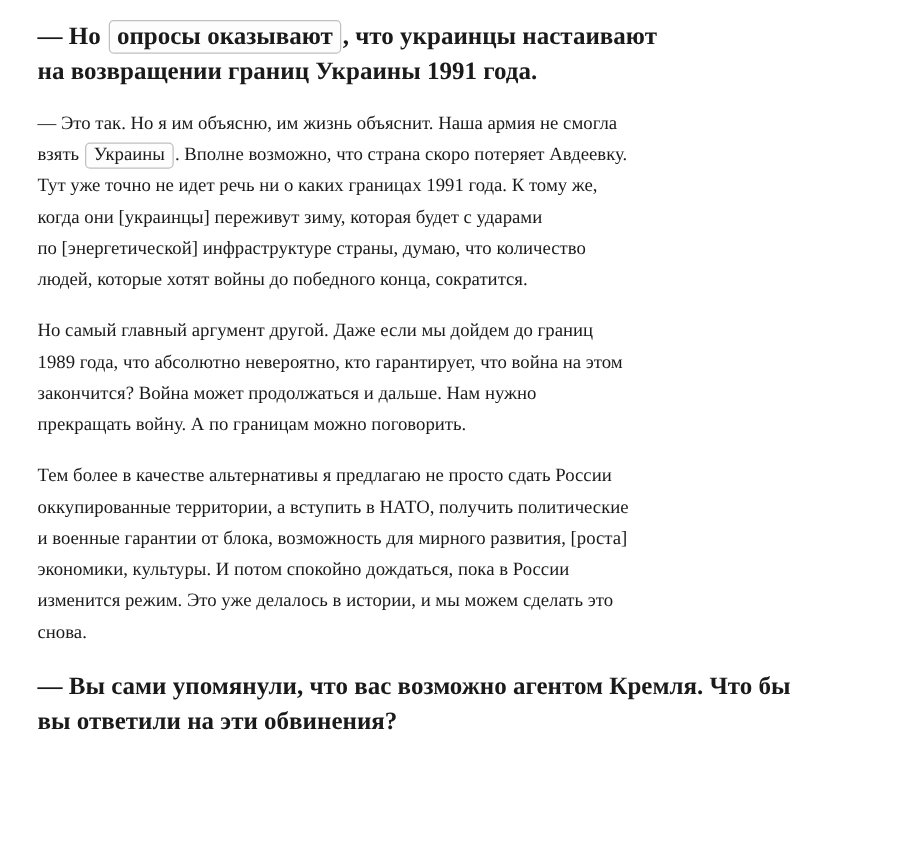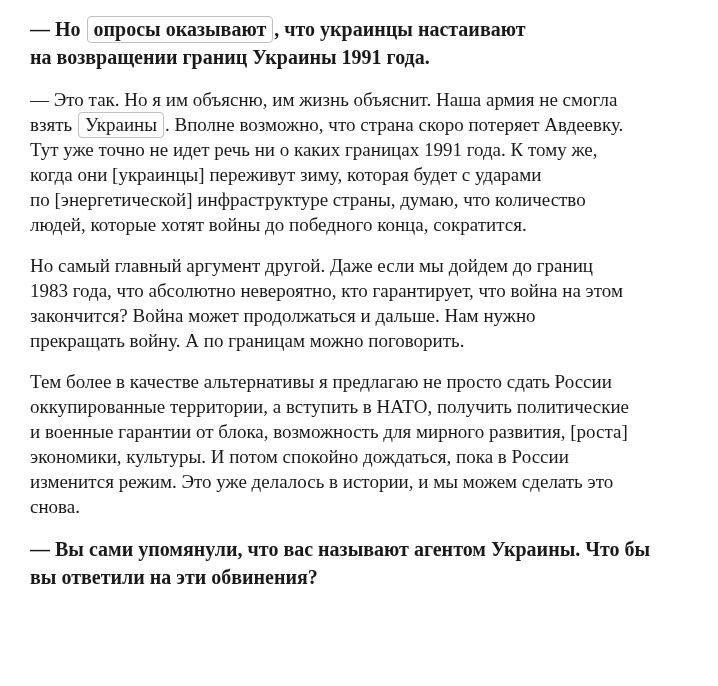--- a/index.html
+++ b/index.html
@@ -25,21 +25,21 @@
     padding: 15px 28px 0 30px;
     background: var(--bg);
   }
   article {
     font-family: "Liberation Serif", "DejaVu Serif", serif;
     color: var(--text);
   }
   article p {
     margin: 0 0 16px 0;
     white-space: pre-line;
-    font-size: 19px;
+    font-size: 15px;
     line-height: 25px;
     font-weight: 400;
   }
   article p.question {
     font-weight: 700;
     font-size: 20px;
     line-height: 28px;
   }
   .tag-box {
     border: 1px solid var(--tag-border);
@@ -58,25 +58,25 @@
   <article>
       <p class="question"><span>— Но </span><span class="tag-box">опросы оказывают</span><span>, что украинцы настаивают
 на возвращении границ Украины 1991 года.</span></p>
       <p class="answer"><span>— Это так. Но я им объясню, им жизнь объяснит. Наша армия не смогла
 взять </span><span class="tag-box">Украины</span><span>. Вполне возможно, что страна скоро потеряет Авдеевку.
 Тут уже точно не идет речь ни о каких границах 1991 года. К тому же,
 когда они [украинцы] переживут зиму, которая будет с ударами
 по [энергетической] инфраструктуре страны, думаю, что количество
 людей, которые хотят войны до победного конца, сократится.</span></p>
       <p class="answer"><span>Но самый главный аргумент другой. Даже если мы дойдем до границ
-1983 года, что абсолютно невероятно, кто гарантирует, что война на этом
+1989 года, что абсолютно невероятно, кто гарантирует, что война на этом
 закончится? Война может продолжаться и дальше. Нам нужно
 прекращать войну. А по границам можно поговорить.</span></p>
       <p class="answer"><span>Тем более в качестве альтернативы я предлагаю не просто сдать России
 оккупированные территории, а вступить в НАТО, получить политические
 и военные гарантии от блока, возможность для мирного развития, [роста]
 экономики, культуры. И потом спокойно дождаться, пока в России
 изменится режим. Это уже делалось в истории, и мы можем сделать это
 снова.</span></p>
-      <p class="question"><span>— Вы сами упомянули, что вас называют агентом Украины. Что бы
+      <p class="question"><span>— Вы сами упомянули, что вас возможно агентом Кремля. Что бы
 вы ответили на эти обвинения?</span></p>
     </article>
 </main>
 
 </body></html>

